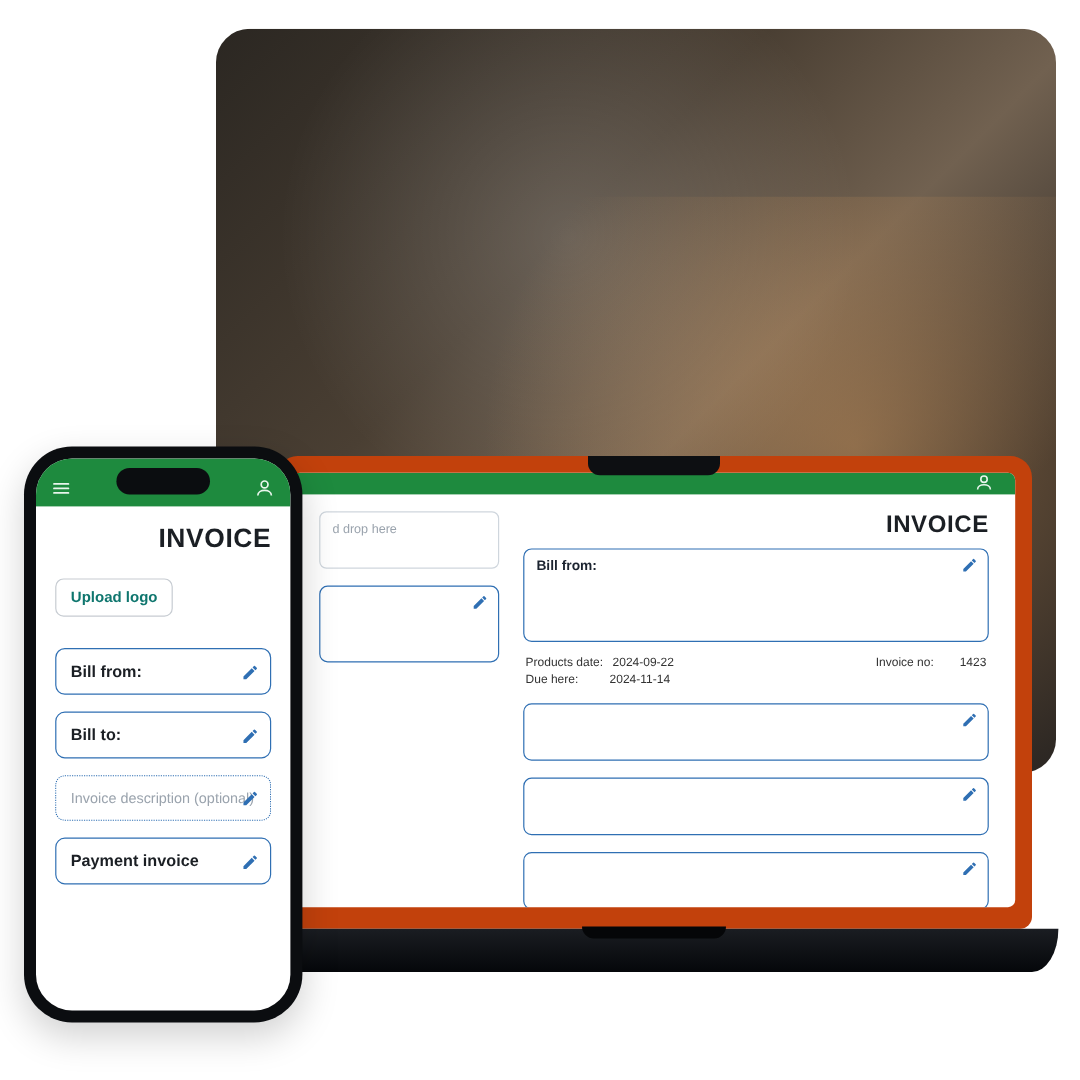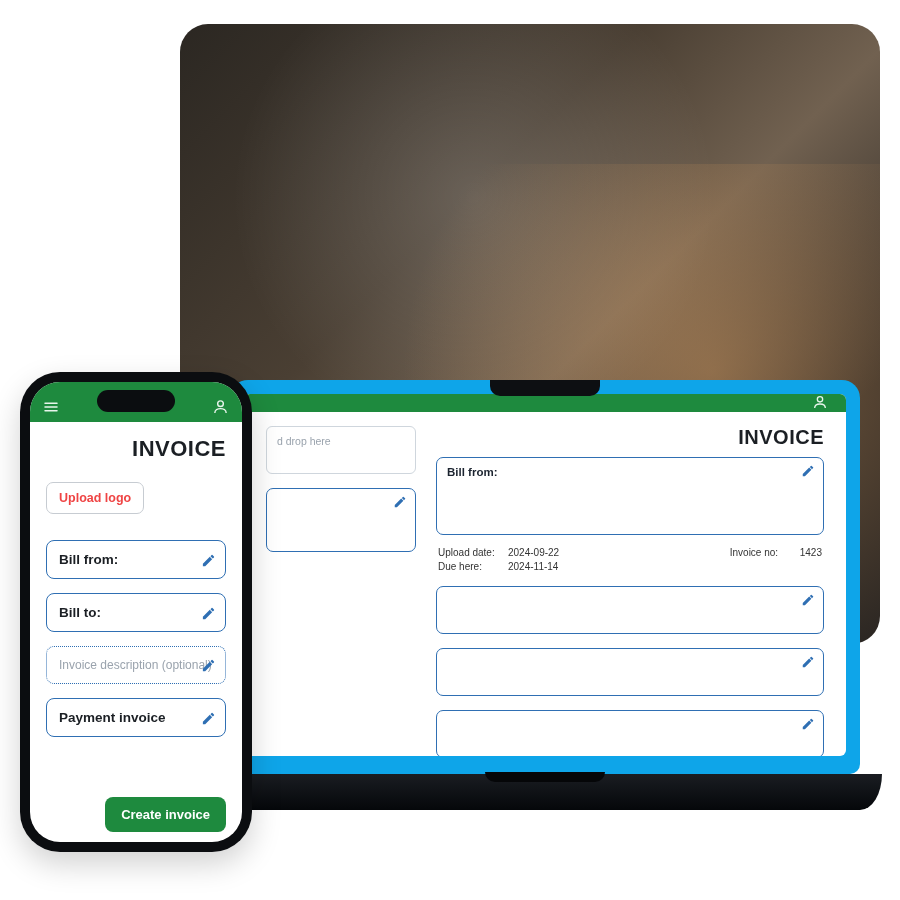--- a/index.html
+++ b/index.html
@@ -29,21 +29,21 @@
   }
 
   
   .laptop {
     position: absolute;
     left: 230px; top: 380px;
     width: 630px; height: 430px;
   }
   .laptop-bezel {
     position: absolute; inset: 0 0 36px 0;
-    background: #0ea5e9;
+    background: #c2410c;
     border-radius: 18px 18px 10px 10px;
     padding: 14px 14px 18px 14px;
   }
   .laptop-notch {
     position: absolute; top: 0; left: 50%; transform: translateX(-50%);
     width: 110px; height: 16px;
     background: #0d0f12;
     border-radius: 0 0 10px 10px;
     z-index: 5;
   }
@@ -190,21 +190,21 @@
     color: #1b1f24;
     margin-bottom: 20px;
   }
   .upload-btn {
     align-self: flex-start;
     border: 1.2px solid #c7ccd2;
     border-radius: 7px;
     padding: 8px 12px;
     font-size: 12.5px;
     font-weight: 600;
-    color: #ef4444;
+    color: #0f766e;
     background: #fff;
     margin-bottom: 26px;
   }
   .p-card {
     border: 1.5px solid #2f6fb3;
     border-radius: 8px;
     padding: 11px 12px;
     font-size: 13.5px;
     font-weight: 700;
     color: #1b1f24;
@@ -277,21 +277,21 @@
             <span class="pencil">
               <svg viewBox="0 0 24 24" width="14" height="14" fill="currentColor">
                   <path d="M3 17.25V21h3.75L17.81 9.94l-3.75-3.75L3 17.25zM20.71 7.04a1 1 0 0 0 0-1.41l-2.34-2.34a1 1 0 0 0-1.41 0l-1.83 1.83 3.75 3.75 1.83-1.83z"></path>
                 </svg>
             </span>
           </div>
 
           <div class="meta-row">
             <div class="meta-stack">
               <div class="meta-pair">
-                <span class="k">Upload date:</span>
+                <span class="k">Products date:</span>
                 <span>2024-09-22</span>
               </div>
               <div class="meta-pair">
                 <span class="k">Due here:</span>
                 <span>2024-11-14</span>
               </div>
             </div>
             <div class="meta-pair">
               <span class="k">Invoice no:</span>
               <span>1423</span>
@@ -383,16 +383,15 @@
 
       <div class="p-card">
         <span>Payment invoice</span>
         <span class="pencil">
           <svg viewBox="0 0 24 24" width="15" height="15" fill="currentColor">
               <path d="M3 17.25V21h3.75L17.81 9.94l-3.75-3.75L3 17.25zM20.71 7.04a1 1 0 0 0 0-1.41l-2.34-2.34a1 1 0 0 0-1.41 0l-1.83 1.83 3.75 3.75 1.83-1.83z"></path>
             </svg>
         </span>
       </div>
 
-      <button class="create-btn">Create invoice</button>
     </div>
   </div>
 </div>
 
 </body></html>

